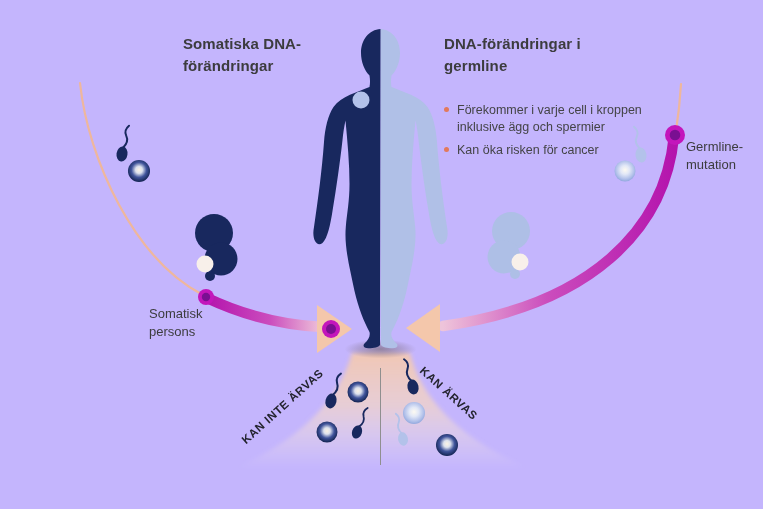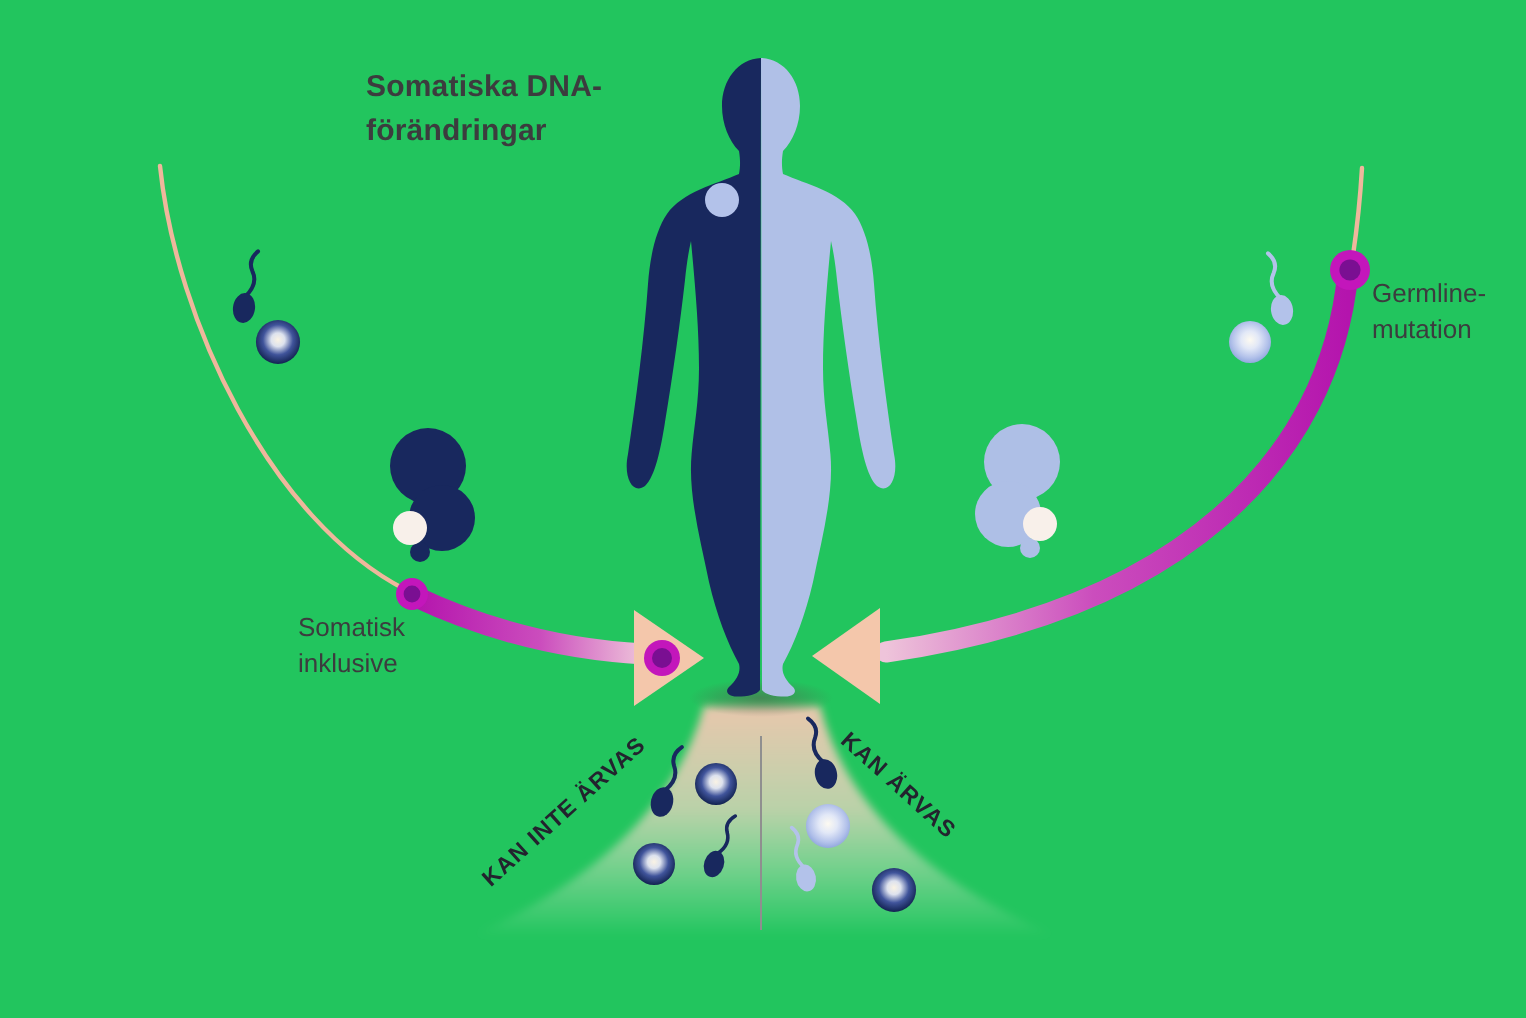--- a/index.html
+++ b/index.html
@@ -1,18 +1,18 @@
 <!DOCTYPE html>
 <html><head>
 <meta charset="utf-8">
 <style>
   html,body{margin:0;padding:0;background:#f8f0ea;}
   .stage{
     position:relative;width:763px;height:509px;overflow:hidden;
-    background:#22c55e;
+    background:#c4b5fd;
     font-family:"Liberation Sans", sans-serif;
     color:#3c3c3e;
   }
   .scene{position:absolute;left:0;top:0;}
   .panel{position:absolute;}
   .panel h2{
     margin:0;font-size:15px;font-weight:700;line-height:1.45;
     letter-spacing:.1px;color:#3c3c3e;
   }
   .panel ul{margin:0;padding:0;list-style:none;font-size:12.5px;line-height:1.36;color:#444446;}
@@ -158,20 +158,27 @@
       <use href="#halfBody" fill="#b0c0e7"></use>
       <use href="#halfBody" transform="matrix(-1 0 0 1 761 0)" fill="#18285e"></use>
       <circle cx="361" cy="100" r="8.5" fill="#b3c2ea"></circle>
     </g>
   </svg>
 
   <div class="panel panel-left">
     <h2>Somatiska DNA-förändringar</h2>
   </div>
 
+  <div class="panel panel-right">
+    <h2>DNA-förändringar i germline</h2>
+    <ul>
+      <li>Förekommer i varje cell i kroppen inklusive ägg och spermier</li>
+      <li>Kan öka risken för cancer</li>
+    </ul>
+  </div>
 
-  <div class="callout callout-somatic">Somatisk inklusive</div>
+  <div class="callout callout-somatic">Somatisk persons</div>
   <div class="callout callout-germline">Germline-mutation</div>
 
   <div class="rotlabel rot-left">KAN INTE ÄRVAS</div>
   <div class="rotlabel rot-right">KAN ÄRVAS</div>
 
 </div>
 
 </body></html>

